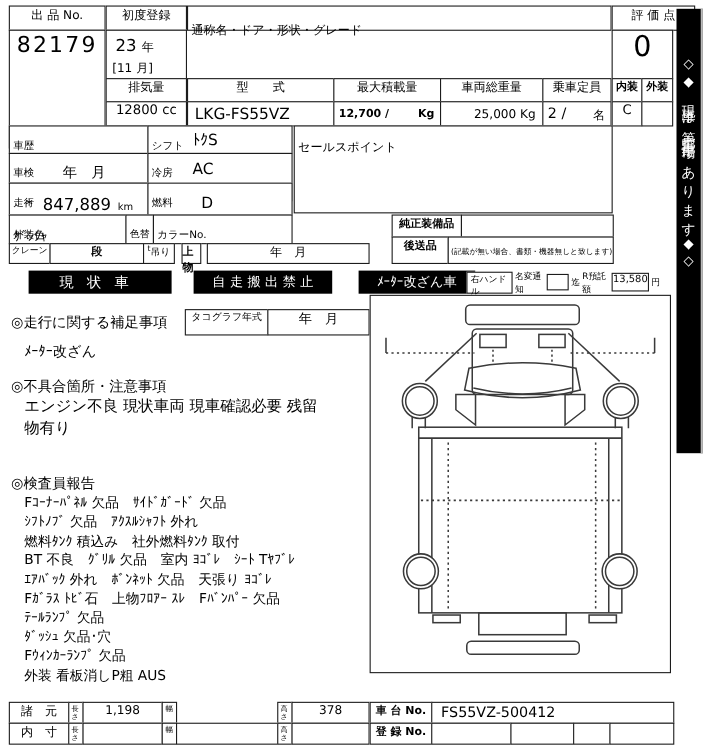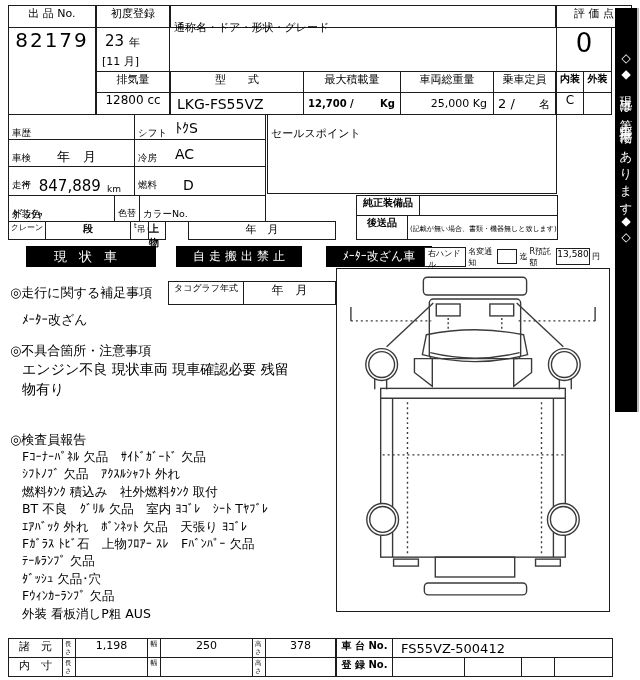--- a/index.html
+++ b/index.html
@@ -133,21 +133,21 @@
 
   <div class="abs cl flx" style="left:8px;top:221px;width:38px;height:19px;font-size:8px">
       <span>クレーン</span>
     </div>
   <div class="abs cl flx f10" style="left:45px;top:221px;width:86px;height:19px">
       <span>段</span>
     </div>
   <div class="abs cl flx f9" style="left:130px;top:221px;width:29px;height:19px">
       <span><sup style="font-size:7px">t</sup><span>吊り</span></span>
     </div>
-  <div class="abs cl flx f10" style="left:148px;top:221px;width:18px;height:19px">
+  <div class="abs cl flx f10" style="left:165px;top:221px;width:18px;height:19px">
       <span>上物</span>
     </div>
   <div class="abs cl flx f11" style="left:188px;top:221px;width:148px;height:19px">
       <span>年　月</span>
     </div>
 
   <div class="abs cl" style="left:267px;top:114px;width:290px;height:80px">
       <span class="lbl" style="font-size:11px">セールスポイント</span>
     </div>
   <div class="abs cl" style="left:356px;top:195px;width:64px;height:21px">
@@ -277,23 +277,20 @@
     </div>
   <div class="abs cl" style="left:62px;top:638px;width:14px;height:20px">
       <span class="txt" style="left:2px;top:2px;font-size:6.5px;width:8px;line-height:1.2;white-space:normal">長さ</span>
     </div>
   <div class="abs cl flx f11" style="left:75px;top:638px;width:73px;height:20px">
       <span>1,198</span>
     </div>
   <div class="abs cl flx" style="left:147px;top:638px;width:14px;height:20px;font-size:7px">
       <span>幅</span>
     </div>
-  <div class="abs cl flx f11" style="left:160px;top:638px;width:93px;height:20px">
-      <span>250</span>
-    </div>
   <div class="abs cl" style="left:252px;top:638px;width:14px;height:20px">
       <span class="txt" style="left:2px;top:2px;font-size:6.5px;width:8px;line-height:1.2;white-space:normal">高さ</span>
     </div>
   <div class="abs cl flx f11" style="left:265px;top:638px;width:71px;height:20px">
       <span>378</span>
     </div>
   <div class="abs cl flx f10" style="left:336px;top:638px;width:57px;height:20px">
       <span>車 台 No.</span>
     </div>
   <div class="abs cl" style="left:392px;top:638px;width:221px;height:20px">

